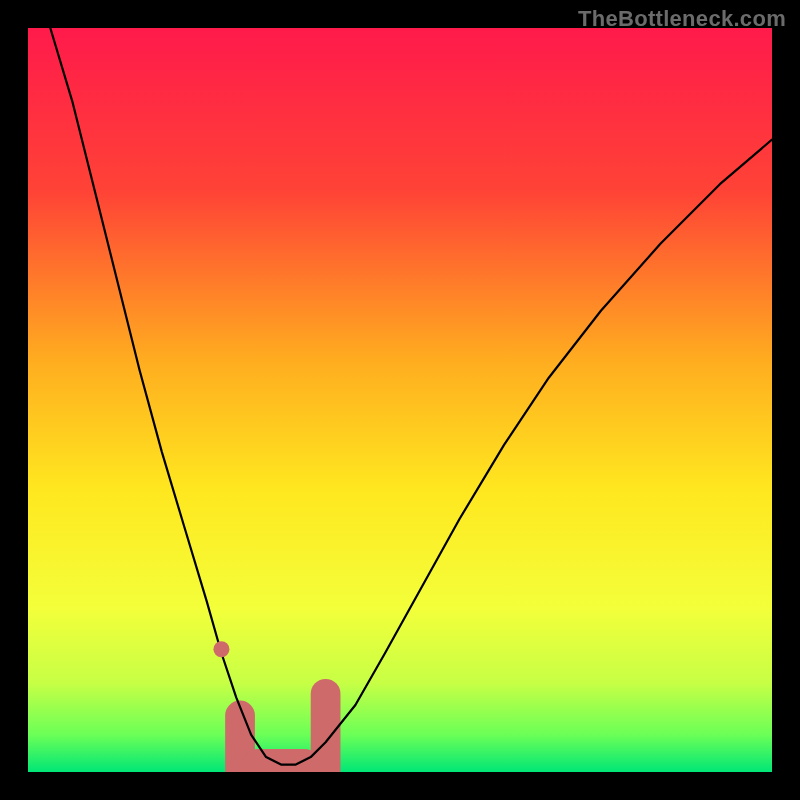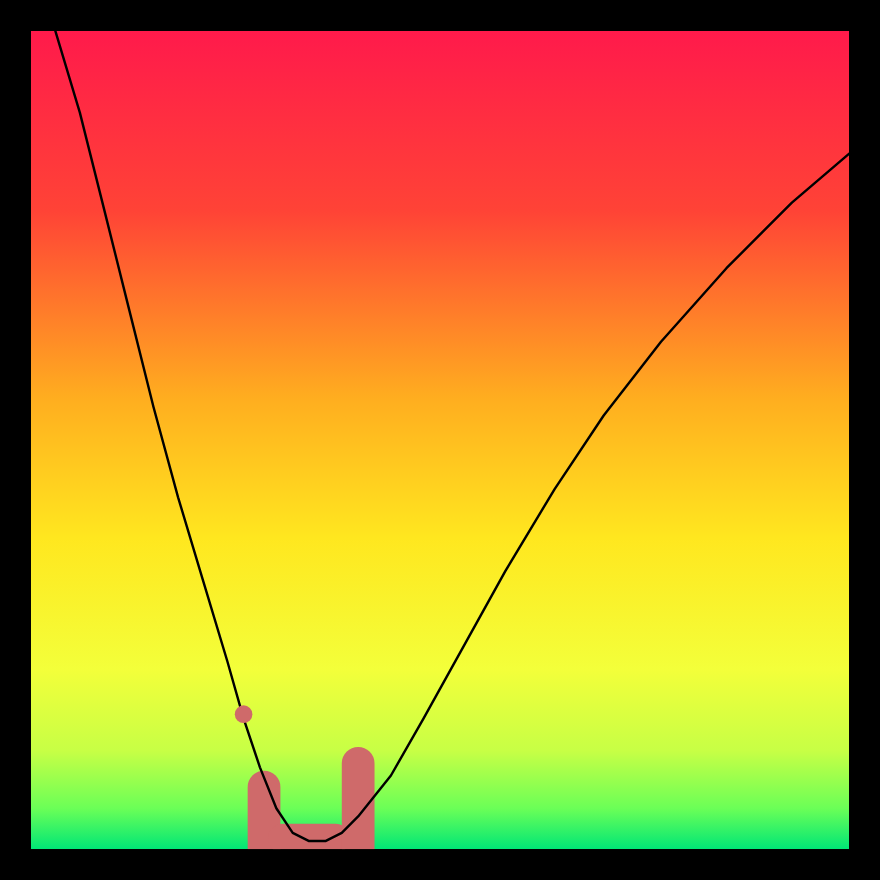--- a/index.html
+++ b/index.html
@@ -34,20 +34,21 @@
     letter-spacing: 0.3px;
     z-index: 50;
   }
   svg { display: block; }
 </style>
 </head>
 <body>
 
 <div class="frame">
 
+  <div class="watermark">TheBottleneck.com</div>
 
   <div class="plot">
     <svg id="chart-svg" viewBox="0 0 744 744" width="744" height="744">
       <defs>
         <linearGradient id="bg-grad" x1="0" y1="0" x2="0" y2="1">
           <stop offset="0%" stop-color="#ff1a4b"></stop>
           <stop offset="22%" stop-color="#ff4336"></stop>
           <stop offset="45%" stop-color="#ffae1f"></stop>
           <stop offset="62%" stop-color="#ffe71f"></stop>
           <stop offset="78%" stop-color="#f3ff3a"></stop>

